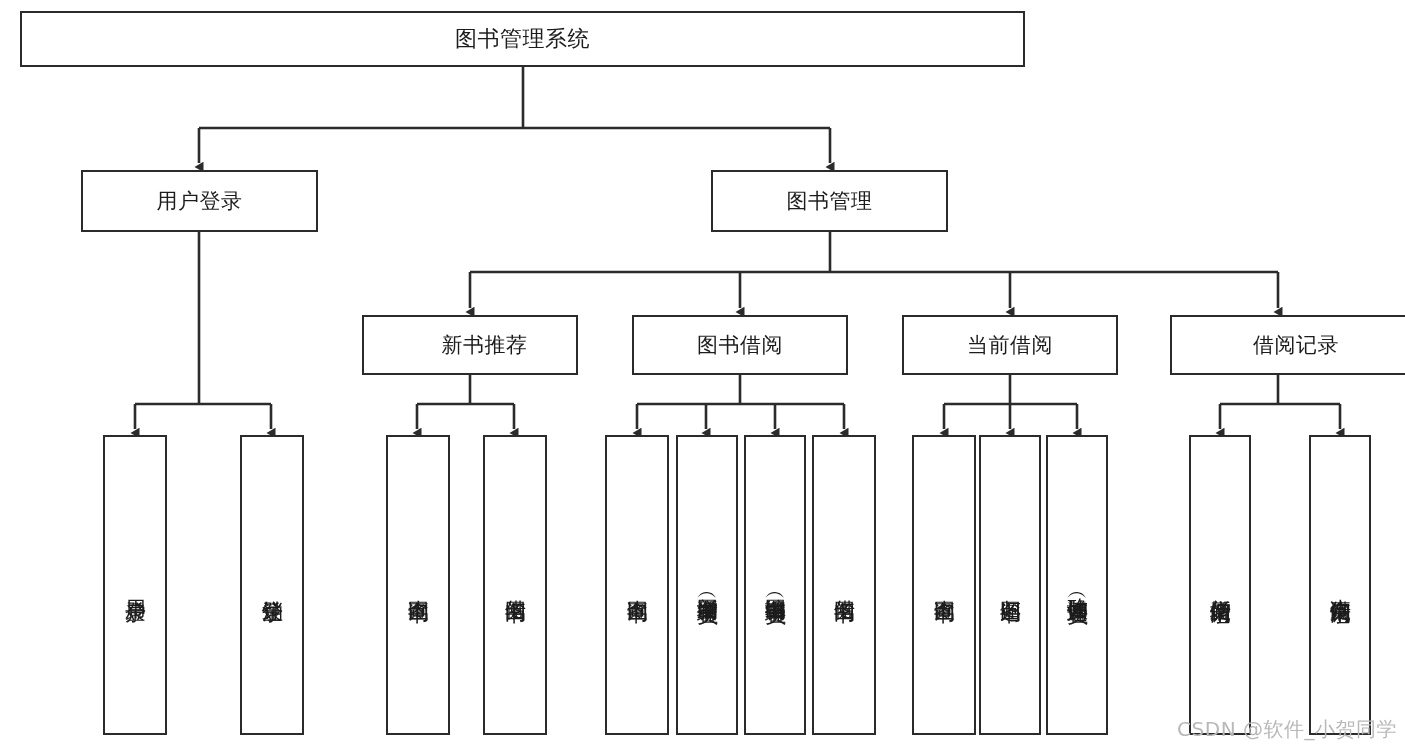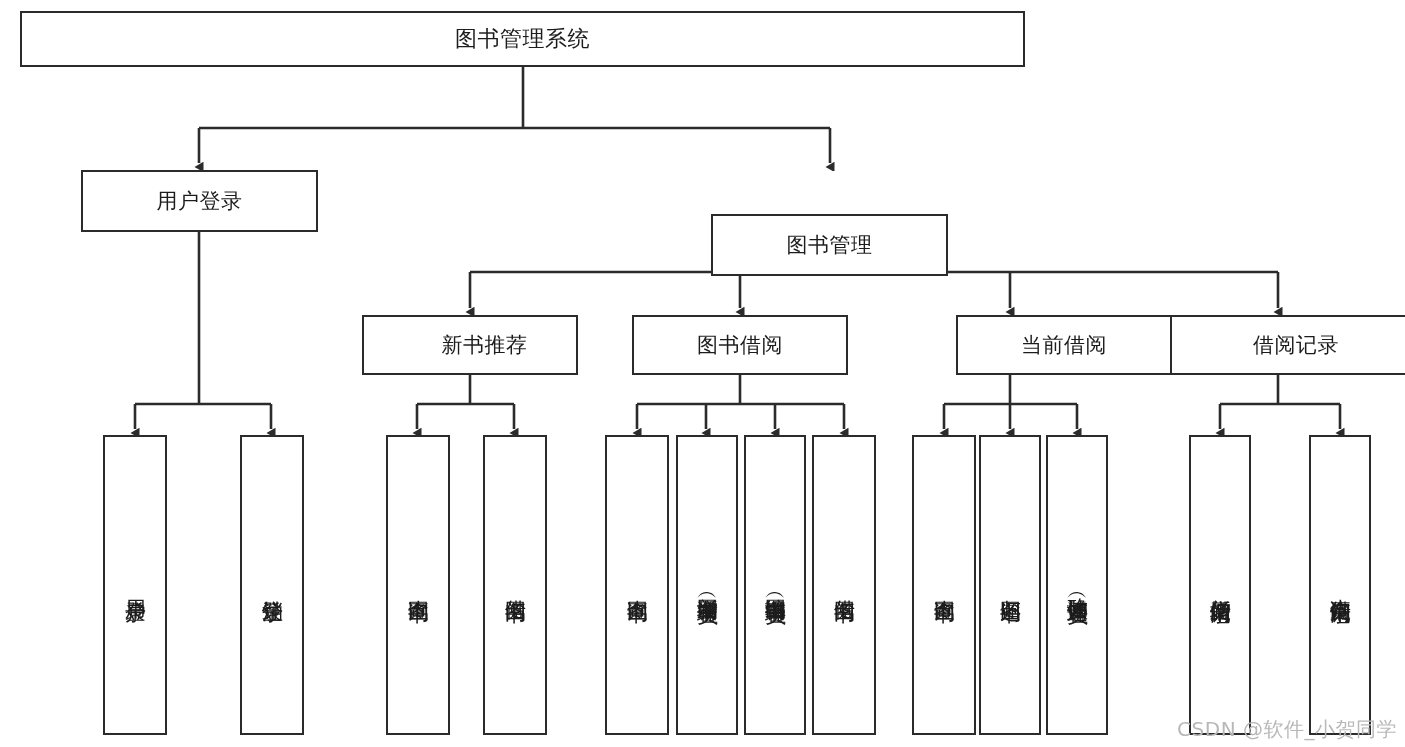--- a/index.html
+++ b/index.html
@@ -118,31 +118,31 @@
     </g>
   </svg>
 
   <div class="node h root" style="left:20px;top:11px;width:1005px;height:56px;">
     <span class="node-label">图书管理系统</span>
   </div>
 
   <div class="node h" style="left:81px;top:170px;width:237px;height:62px;">
     <span class="node-label">用户登录</span>
   </div>
-  <div class="node h" style="left:711px;top:170px;width:237px;height:62px;margin-top:44px;">
+  <div class="node h" style="left:711px;top:170px;width:237px;height:62px;">
     <span class="node-label">图书管理</span>
   </div>
 
   <div class="node h" style="left:362px;top:315px;width:216px;height:60px;padding-left:29px;">
     <span class="node-label">新书推荐</span>
   </div>
   <div class="node h" style="left:632px;top:315px;width:216px;height:60px;">
     <span class="node-label">图书借阅</span>
   </div>
-  <div class="node h" style="left:956px;top:315px;width:216px;height:60px;">
+  <div class="node h" style="left:902px;top:315px;width:216px;height:60px;">
     <span class="node-label">当前借阅</span>
   </div>
   <div class="node h" style="left:1170px;top:315px;width:252px;height:60px;">
     <span class="node-label">借阅记录</span>
   </div>
 
   <div class="node v" style="left:103px;top:435px;width:64px;height:300px;">
     <span class="node-label">用户登录</span>
   </div>
   <div class="node v" style="left:240px;top:435px;width:64px;height:300px;">

